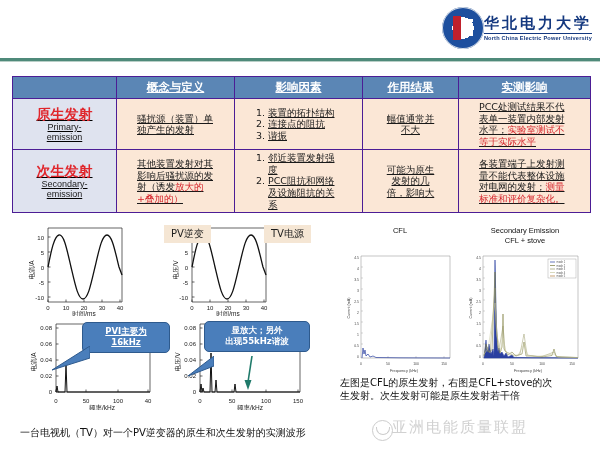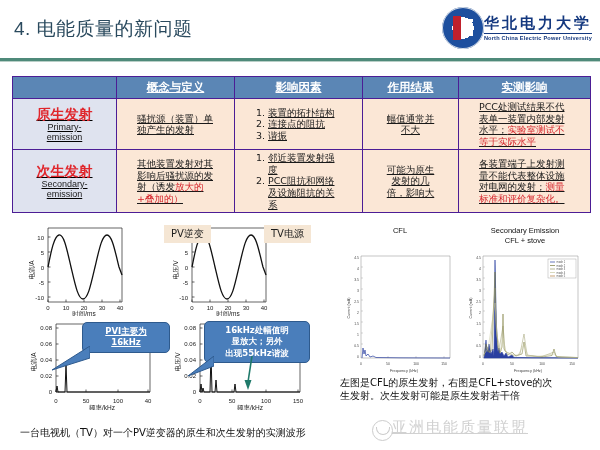--- a/index.html
+++ b/index.html
@@ -69,33 +69,32 @@
            font-family:"DejaVu Sans","Liberation Sans",sans-serif;}
 
   .cap{position:absolute;font-size:10px;color:#111;line-height:1.3;
        font-family:"DejaVu Sans","Liberation Sans",sans-serif;}
 
   .ptitle{position:absolute;text-align:center;font-size:7.5px;color:#111;line-height:1.3;
           font-family:"Liberation Sans",sans-serif;}
 
   .watermark{position:absolute;left:392px;top:418px;font-size:15px;color:#c9c9c9;
              letter-spacing:2px;font-family:"DejaVu Sans","Liberation Sans",sans-serif;
-             opacity:.85;text-decoration:underline;}
+             opacity:.85;}
   .wm-logo{position:absolute;left:372px;top:420px;width:19px;height:19px;
            border:1.5px solid #cccccc;border-radius:50%;}
   .wm-logo:after{content:"";position:absolute;left:3px;top:6px;width:12px;height:7px;
            border:1.5px solid #cccccc;border-top:none;border-radius:0 0 10px 10px;}
 </style>
 </head>
 <body>
 
 <div class="slide">
 
   <div class="header">
-    <div class="title">4. 电能质量的新问题</div>
 
     <div class="logo">
       <div class="logo-mark"></div>
       <div class="logo-text">
         <div class="logo-cn">华北电力大学</div>
         <div class="logo-en">North China Electric Power University</div>
       </div>
     </div>
 
     <div class="hrule"></div>
@@ -270,21 +269,20 @@
 
     <div class="callout" style="left:74px;top:100px;width:78px;text-decoration:underline;">
       <div>PVI主要为</div>
       <div>16kHz</div>
     </div>
     <svg style="position:absolute;left:42px;top:124px;" width="40" height="26">
       <polygon points="40,0 40,12 2,24" fill="#4a7ebb" stroke="#2e5a8d" stroke-width="1"></polygon>
     </svg>
 
     <div class="callout" style="left:196px;top:99px;width:96px;">
-      <div>16kHz处幅值明</div>
       <div>显放大；另外</div>
       <div>出现55kHz谐波</div>
     </div>
     <svg style="position:absolute;left:178px;top:134px;" width="28" height="22">
       <polygon points="28,0 28,10 2,20" fill="#4a7ebb" stroke="#2e5a8d" stroke-width="1"></polygon>
     </svg>
     <svg style="position:absolute;left:234px;top:134px;" width="16" height="36">
       <path d="M10 0 L6 26" stroke="#1f7a6a" stroke-width="1.6" fill="none"></path>
       <polygon points="6,34 2.5,24 9.5,24" fill="#1f7a6a"></polygon>
     </svg>

